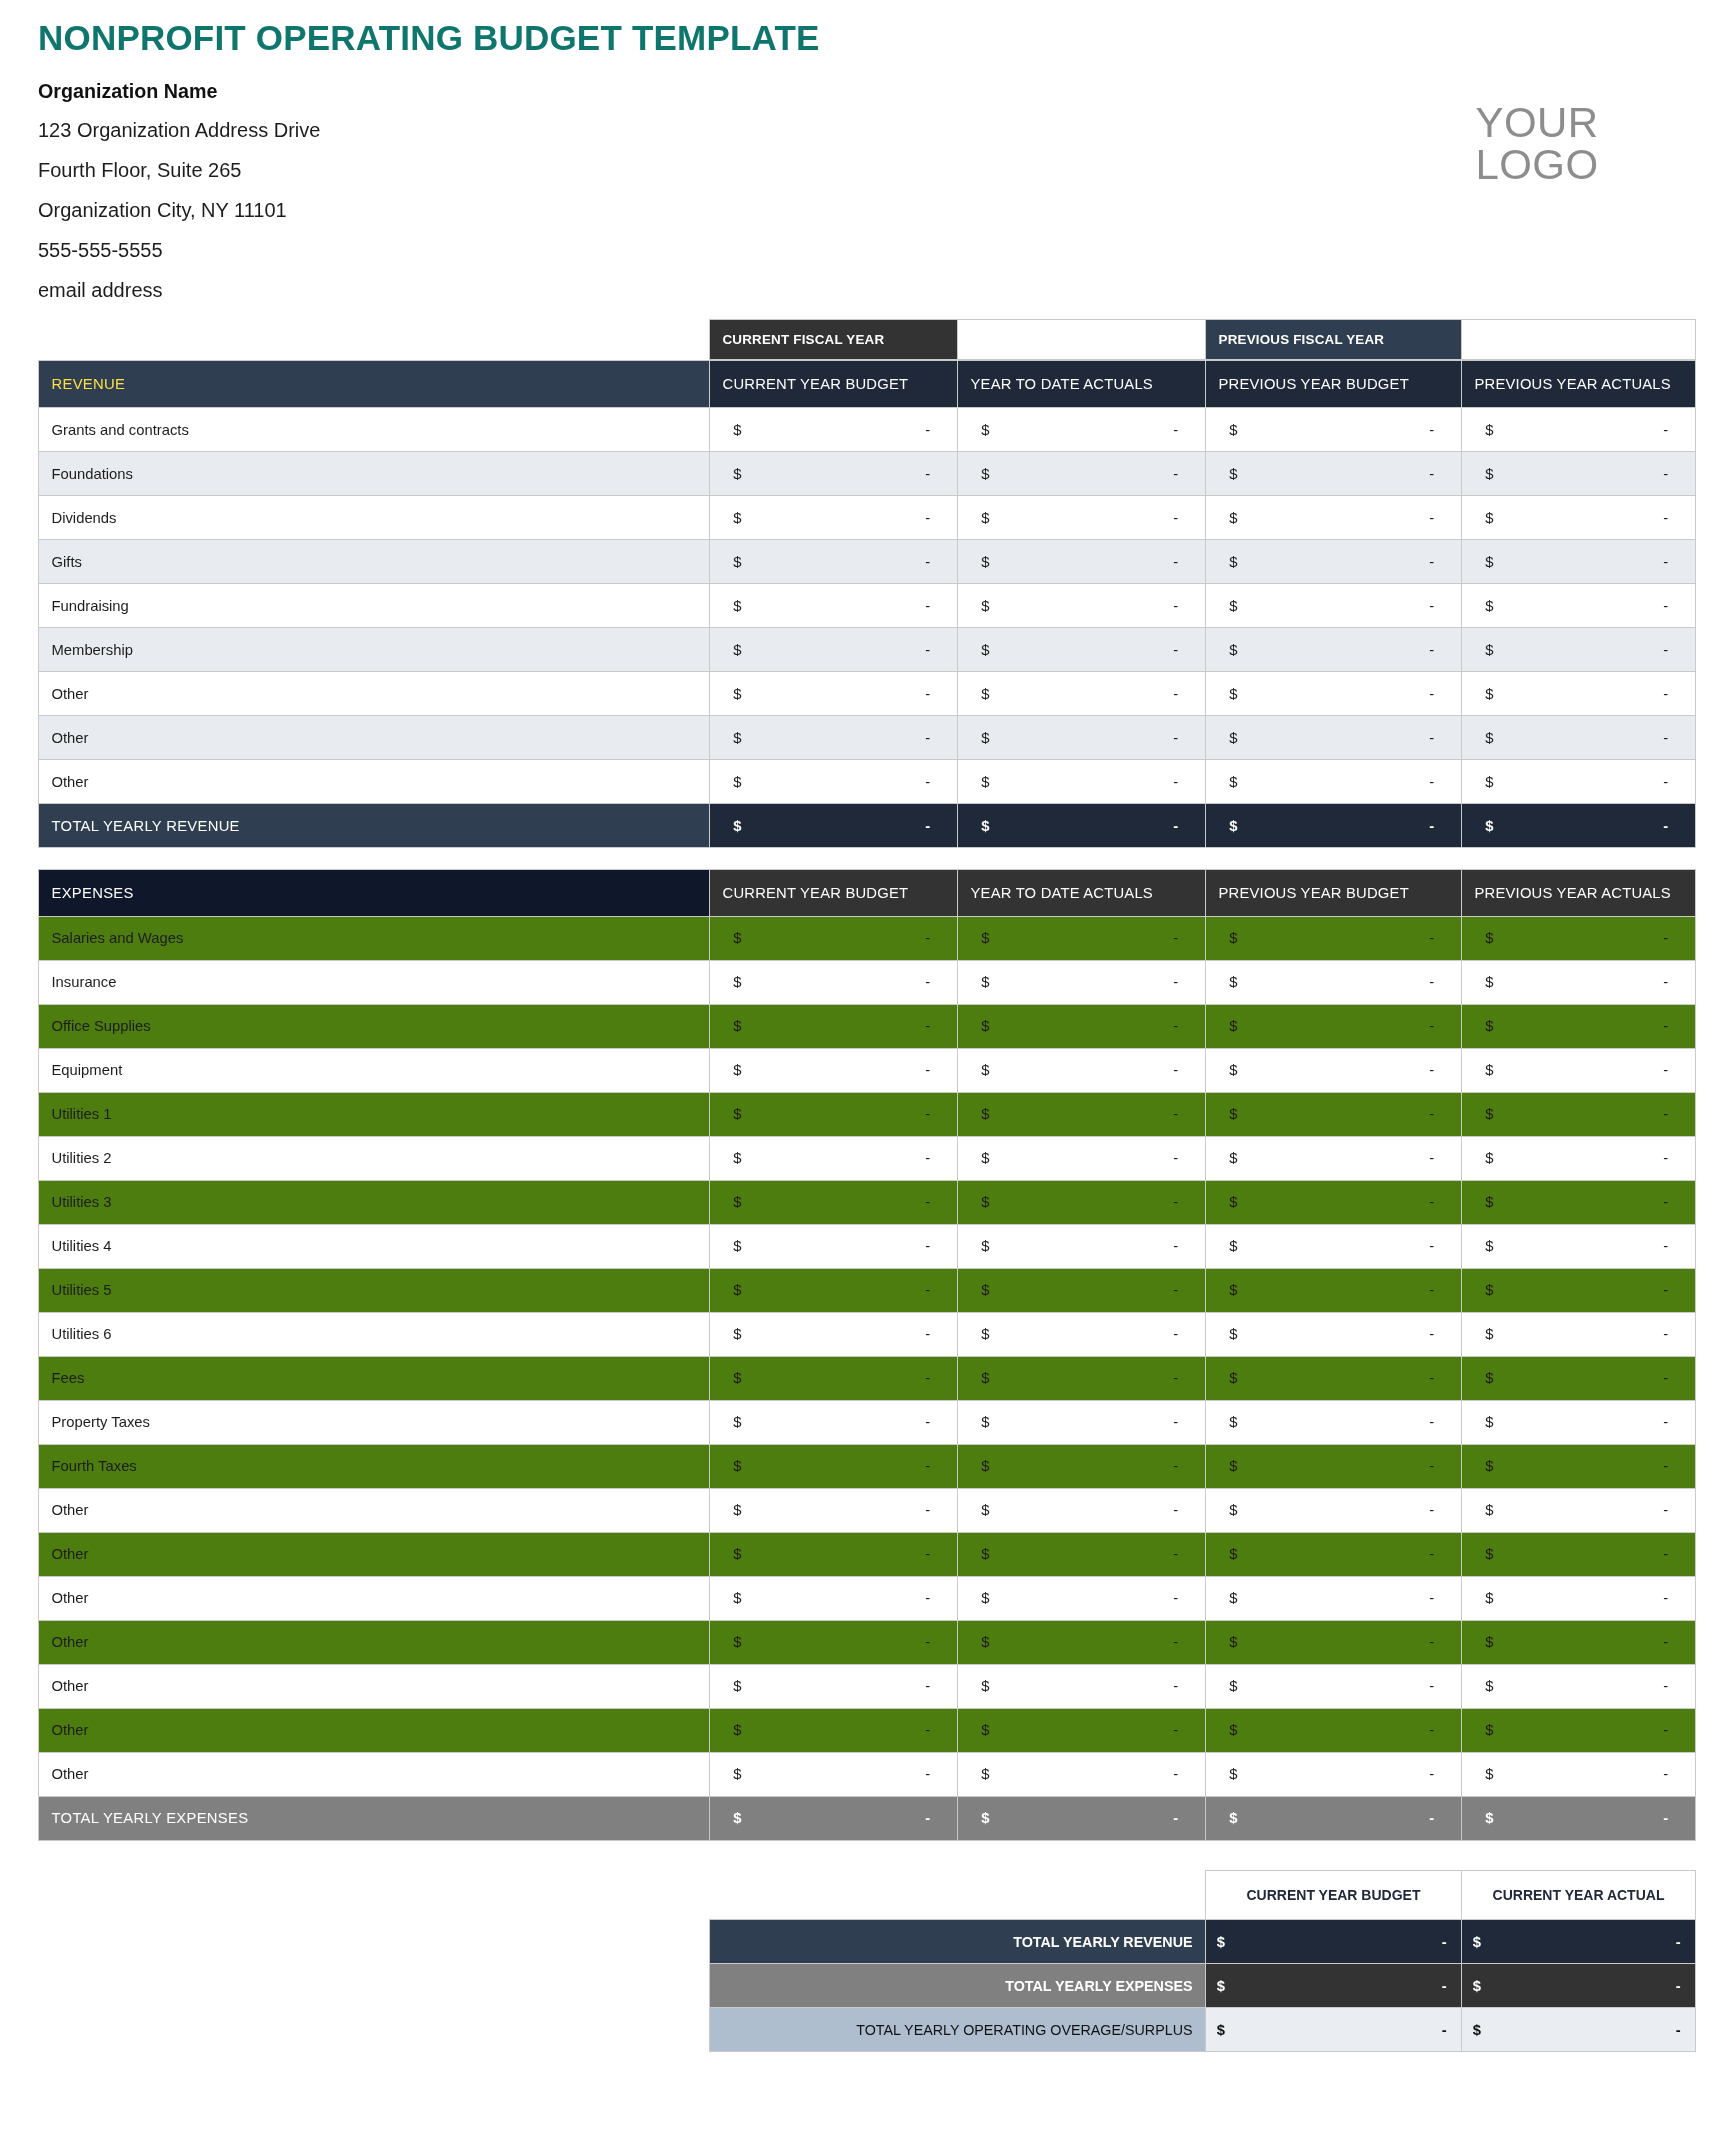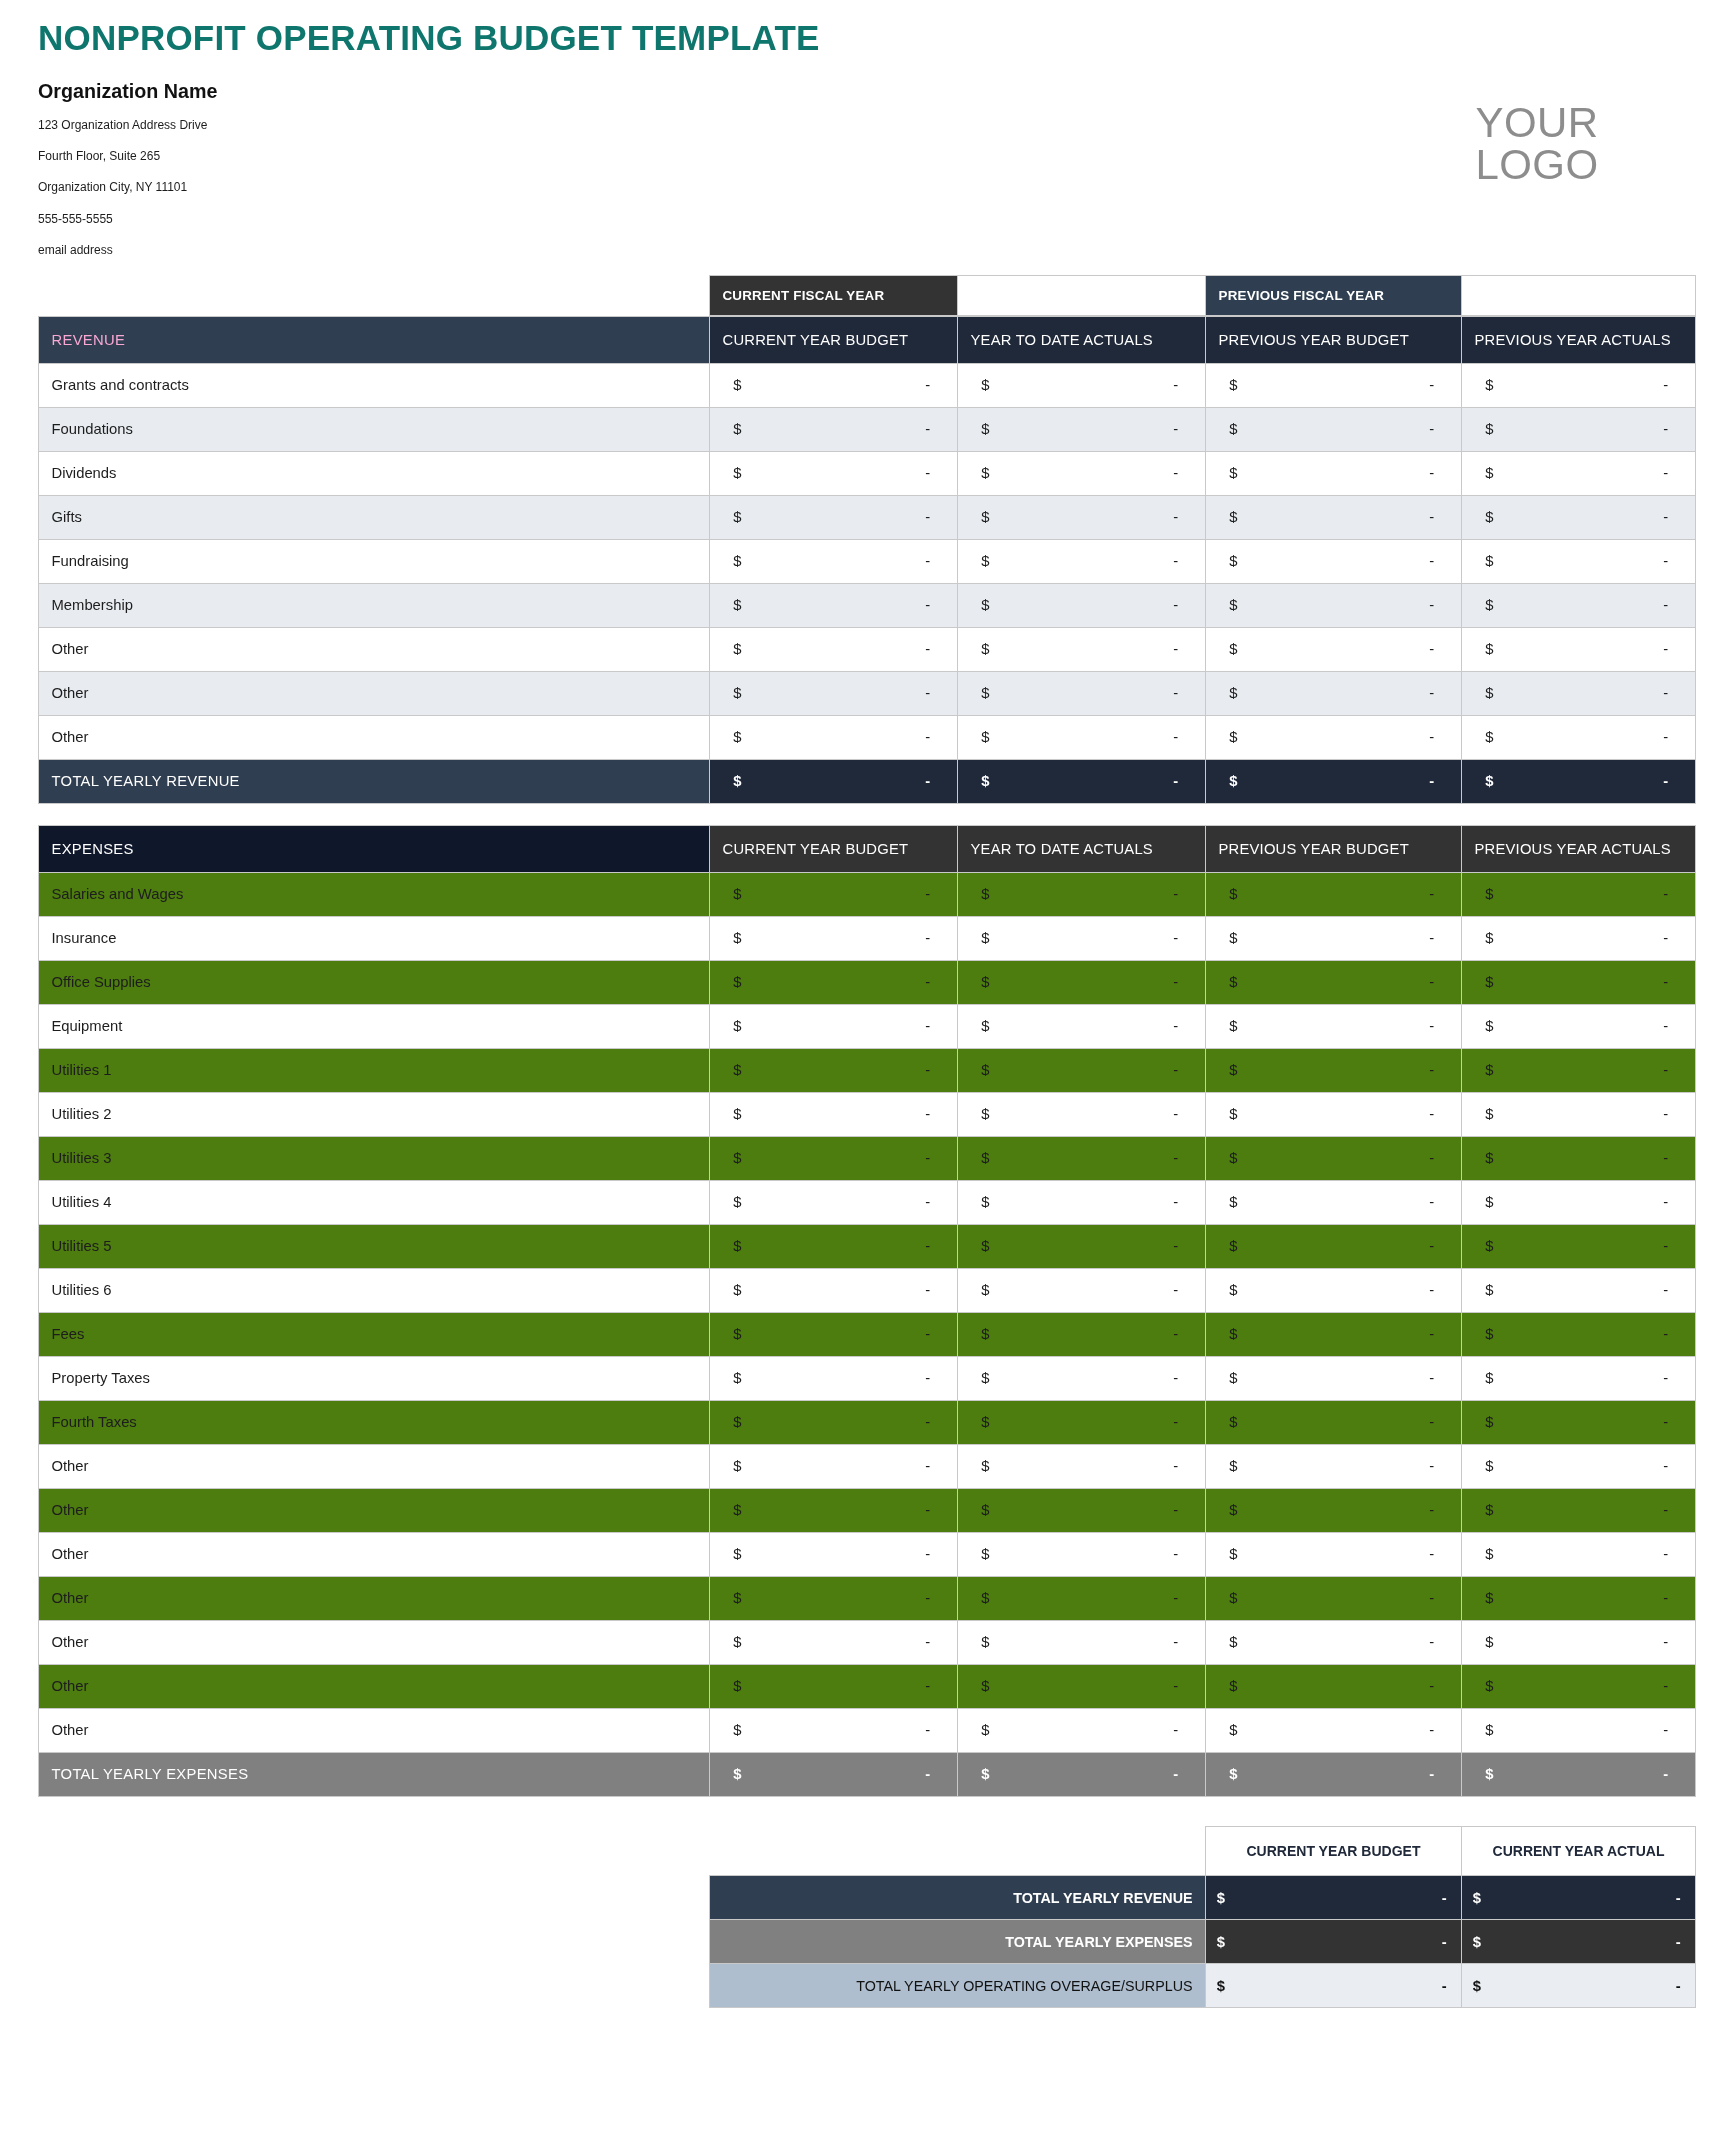--- a/index.html
+++ b/index.html
@@ -27,21 +27,21 @@
     text-transform: uppercase;
   }
   .org-block { position: relative; }
   .org-name {
     font-size: 19.7px;
     font-weight: bold;
     color: #111;
     margin: 0 0 16px 0;
   }
   .org-line {
-    font-size: 12px;
+    font-size: 20px;
     color: #1d1d1d;
     margin: 0 0 18px 0;
     line-height: 1.1;
   }
   .logo {
     position: absolute;
     right: 9px;
     top: 21.5px;
     width: 296px;
     text-align: center;
@@ -90,21 +90,21 @@
     font-weight: bold;
     letter-spacing: 0.2px;
     vertical-align: middle;
     white-space: nowrap;
   }
   .fy .dark  { background: #333333; color: #ffffff; }
   .fy .navy  { background: #2f3e50; color: #ffffff; }
   .fy .blank { background: #ffffff; }
 
   
-  .hdr-label-navy { background: #2f3e50; color: #f9a8d4; font-weight: bold;
+  .hdr-label-navy { background: #2f3e50; color: #fde047; font-weight: bold;
                     font-size: 14.3px; letter-spacing: 0.3px; }
   .hdr-label-gray { background: #0f172a; color: #fff; font-weight: bold;
                     font-size: 14.3px; letter-spacing: 0.3px; margin-top: 20px; }
   .hdr-col {
     background: #20293a; color: #ffffff;
     font-weight: bold; font-size: 13.4px;
     text-align: center; letter-spacing: 0.2px;
   }
   .hdr-col.charcoal { background: #333333; }
   .tbl thead td { height: 47px; }

